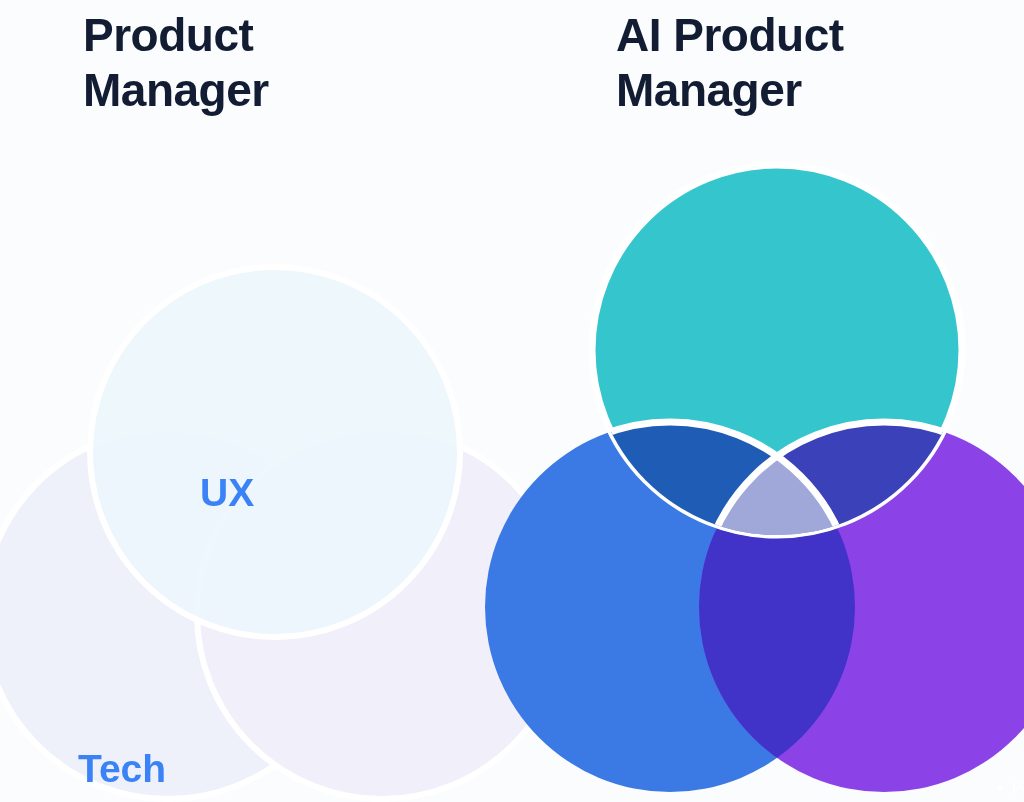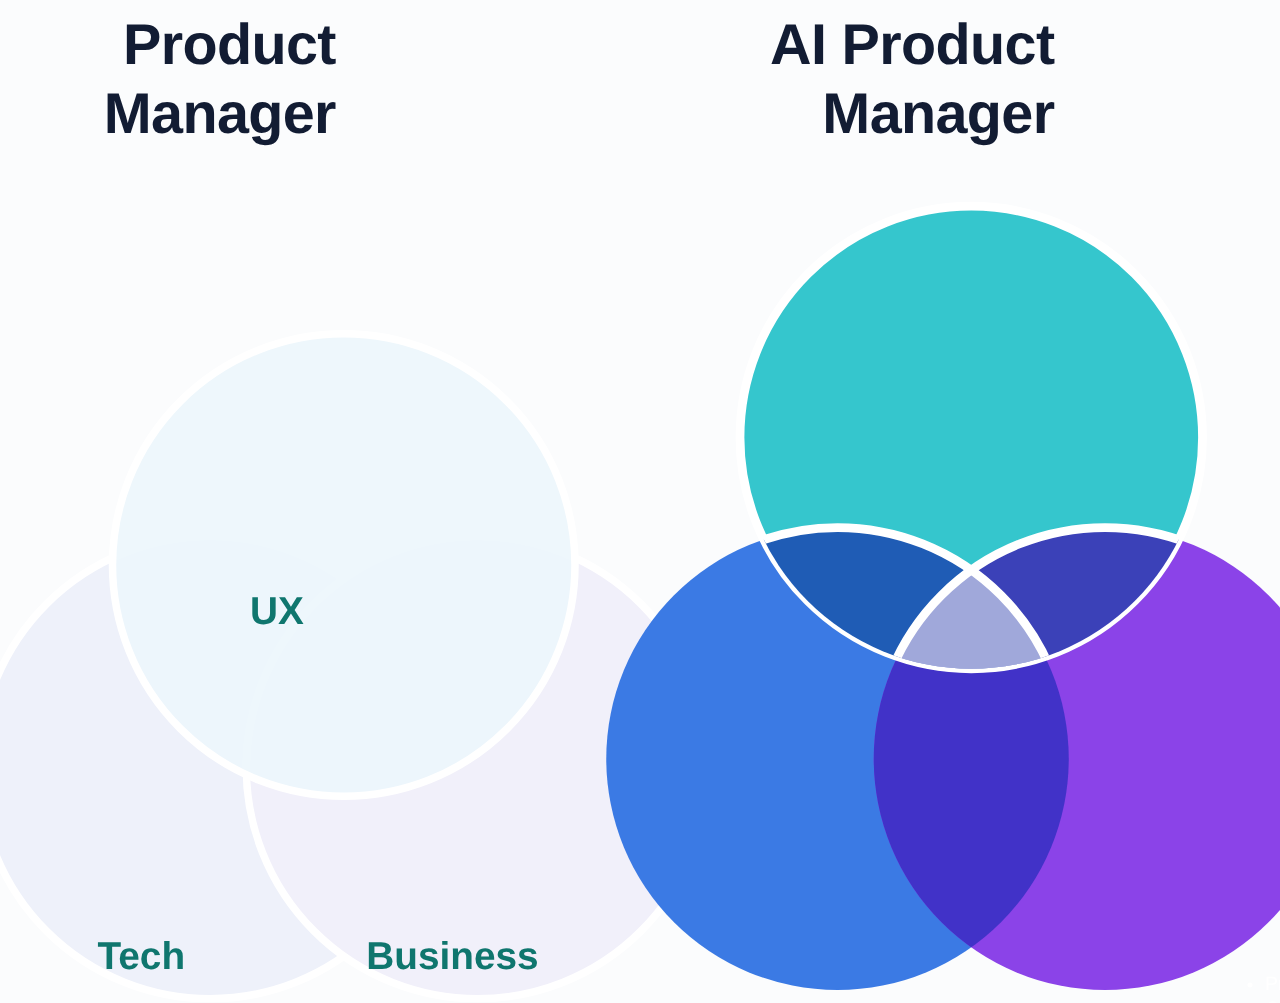--- a/index.html
+++ b/index.html
@@ -14,38 +14,37 @@
 
   
   .title{
     position:absolute;
     font-weight:bold;
     color:#121c33;
     font-size:46px;
     line-height:1.20;
     letter-spacing:-0.5px;
     white-space:pre-line;
-    text-align:right;
   }
   #title-left{left:83px;top:8px;}
   #title-right{left:616px;top:8px;}
 
   
   .venn{position:absolute;}
   #venn-left{left:-10px;top:152px;width:522px;height:650px;}
   #venn-right{left:478px;top:152px;width:556px;height:650px;}
 
   svg{display:block;overflow:visible;}
 
   
   .pale-label{
     position:absolute;
-    color:#0f766e;
+    color:#3b82f6;
     font-weight:bold;
-    font-size:31px;
+    font-size:39px;
     line-height:1.1;
     white-space:nowrap;
   }
   #label-ux{left:210px;top:320px;}
   #label-tech{left:88px;top:596px;}
   #label-business{left:303px;top:596px;}
 
   
   .lobe{position:absolute;color:#ffffff;}
   .lobe h3{
@@ -99,21 +98,20 @@
         <circle cx="178" cy="462" r="185" fill="#eef1fa" stroke="#ffffff" stroke-width="6"></circle>
 
         <circle cx="392" cy="462" r="185" fill="#f0effa" fill-opacity="0.96" stroke="#ffffff" stroke-width="6"></circle>
 
         <circle cx="285" cy="300" r="185" fill="#edf6fc" fill-opacity="0.93" stroke="#ffffff" stroke-width="6"></circle>
       </g>
     </svg>
 
     <div class="pale-label" id="label-ux">UX</div>
     <div class="pale-label" id="label-tech">Tech</div>
-    <div class="pale-label" id="label-business">Business</div>
   </div>
 
   <div class="venn" id="venn-right">
     <svg width="556" height="650" viewBox="0 0 556 650" aria-hidden="true">
       <defs>
         <clipPath id="clip-teal">
           <circle cx="299" cy="198" r="185"></circle>
         </clipPath>
         <clipPath id="clip-blue">
           <circle cx="192" cy="455" r="185"></circle>

